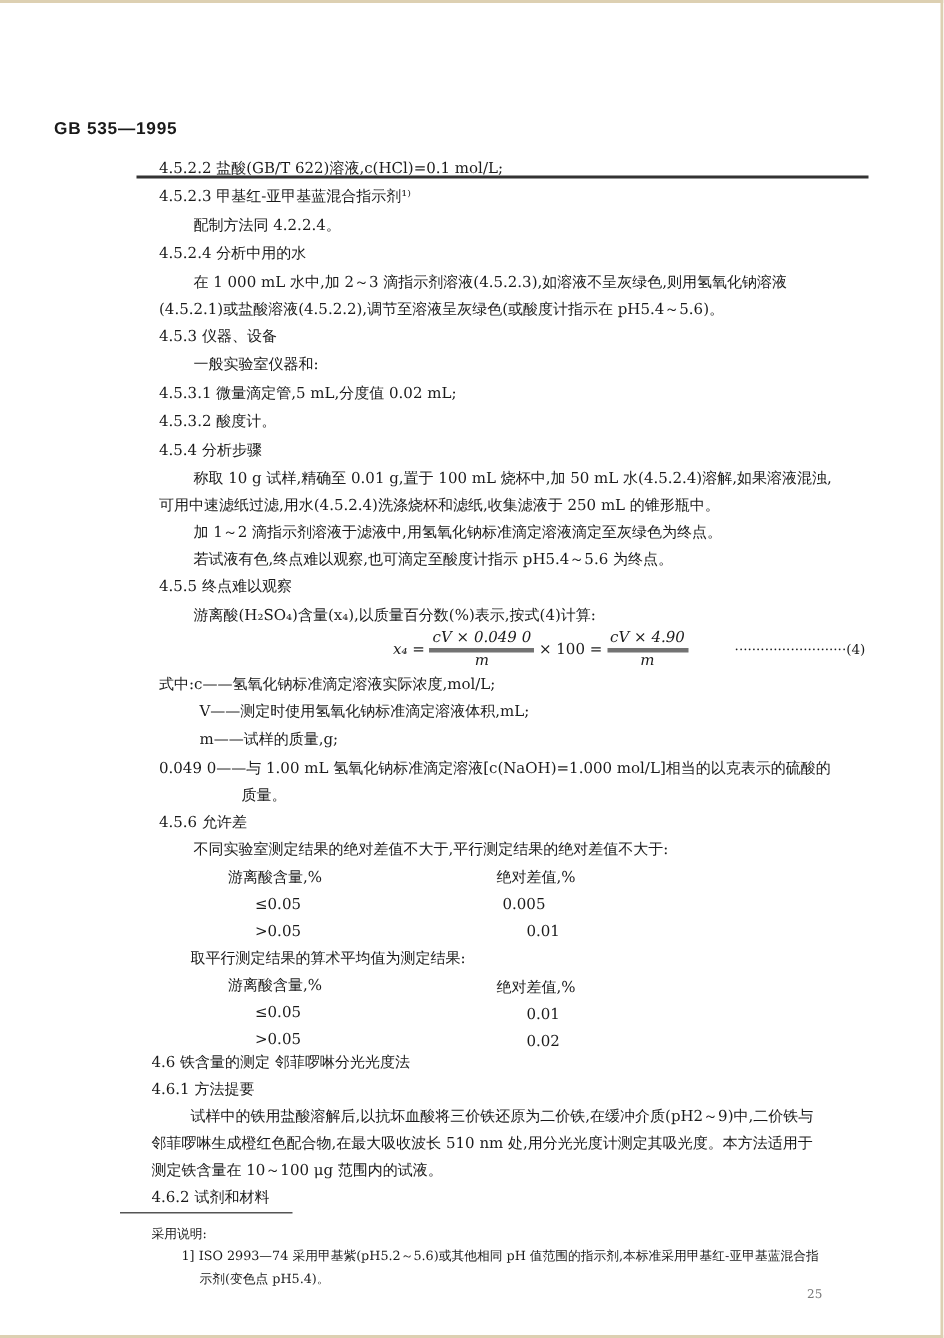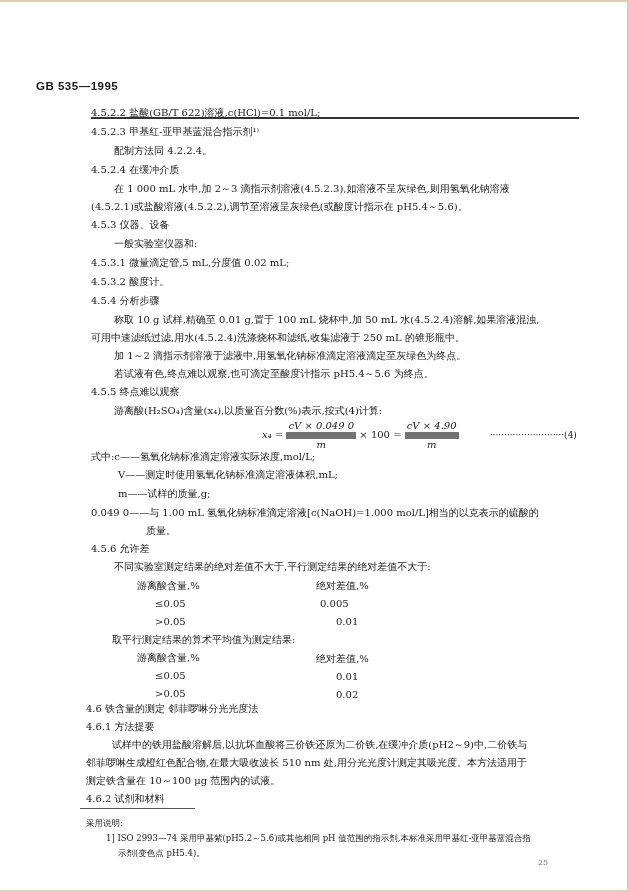--- a/index.html
+++ b/index.html
@@ -19,27 +19,27 @@
   .header-title {
     position: absolute; left: 0; width: 629px; top: 80px;
     font-family: "Liberation Sans", sans-serif;
     font-size: 11.5px; font-weight: bold; letter-spacing: 0.5px; padding-left: 36px;
   }
   .header-rule {
     position: absolute; left: 91px; width: 488px; top: 117px; height: 2px;
     background: #333;
   }
   .ln {
-    position: absolute; font-size: 10px; white-space: nowrap; line-height: 12px;
+    position: absolute; font-size: 10px; white-space: nowrap; line-height: 12px; margin-left: 15px;
   }
   .formula {
     position: absolute; top: 401px; left: 262px; font-size: 10px; height: 28px;
   }
   .frac { display: inline-block; vertical-align: middle; text-align: center; }
-  .frac .top { display: block; border-bottom: 7px solid #737373; padding: 0 2px; line-height: 12px; }
+  .frac .top { display: block; border-bottom: 3px solid #737373; padding: 0 2px; line-height: 12px; }
   .frac .bot { display: block; line-height: 12px; font-style: italic; }
   .it { font-style: italic; }
   .footnote-rule {
     position: absolute; left: 80px; top: 764px; width: 115px; height: 1px; background: #555;
   }
   .small { font-size: 8.5px; text-align: center; }
   .page-num {
     position: absolute; left: 538px; top: 836px; font-size: 8px; color: #777; 
   }
 </style>
@@ -47,21 +47,21 @@
 <body>
 
 <div class="frame"></div>
 
 <div class="header-title">GB  535—1995</div>
 <div class="header-rule"></div>
 
 <div class="ln" style="left:91px;top:107px">4.5.2.2  盐酸(GB/T 622)溶液,c(HCl)=0.1 mol/L;</div>
 <div class="ln" style="left:91px;top:126px">4.5.2.3  甲基红-亚甲基蓝混合指示剂¹⁾</div>
 <div class="ln" style="left:114px;top:145px">配制方法同 4.2.2.4。</div>
-<div class="ln" style="left:91px;top:164px">4.5.2.4  在缓冲介质</div>
+<div class="ln" style="left:91px;top:164px">4.5.2.4  分析中用的水</div>
 <div class="ln" style="left:114px;top:183px">在 1 000 mL 水中,加 2～3 滴指示剂溶液(4.5.2.3),如溶液不呈灰绿色,则用氢氧化钠溶液</div>
 <div class="ln" style="left:91px;top:201px">(4.5.2.1)或盐酸溶液(4.5.2.2),调节至溶液呈灰绿色(或酸度计指示在 pH5.4～5.6)。</div>
 <div class="ln" style="left:91px;top:219px">4.5.3  仪器、设备</div>
 <div class="ln" style="left:114px;top:238px">一般实验室仪器和:</div>
 <div class="ln" style="left:91px;top:257px">4.5.3.1  微量滴定管,5 mL,分度值 0.02 mL;</div>
 <div class="ln" style="left:91px;top:276px">4.5.3.2  酸度计。</div>
 <div class="ln" style="left:91px;top:295px">4.5.4  分析步骤</div>
 <div class="ln" style="left:114px;top:314px">称取 10 g 试样,精确至 0.01 g,置于 100 mL 烧杯中,加 50 mL 水(4.5.2.4)溶解,如果溶液混浊,</div>
 <div class="ln" style="left:91px;top:332px">可用中速滤纸过滤,用水(4.5.2.4)洗涤烧杯和滤纸,收集滤液于 250 mL 的锥形瓶中。</div>
 <div class="ln" style="left:114px;top:350px">加 1～2 滴指示剂溶液于滤液中,用氢氧化钠标准滴定溶液滴定至灰绿色为终点。</div>

